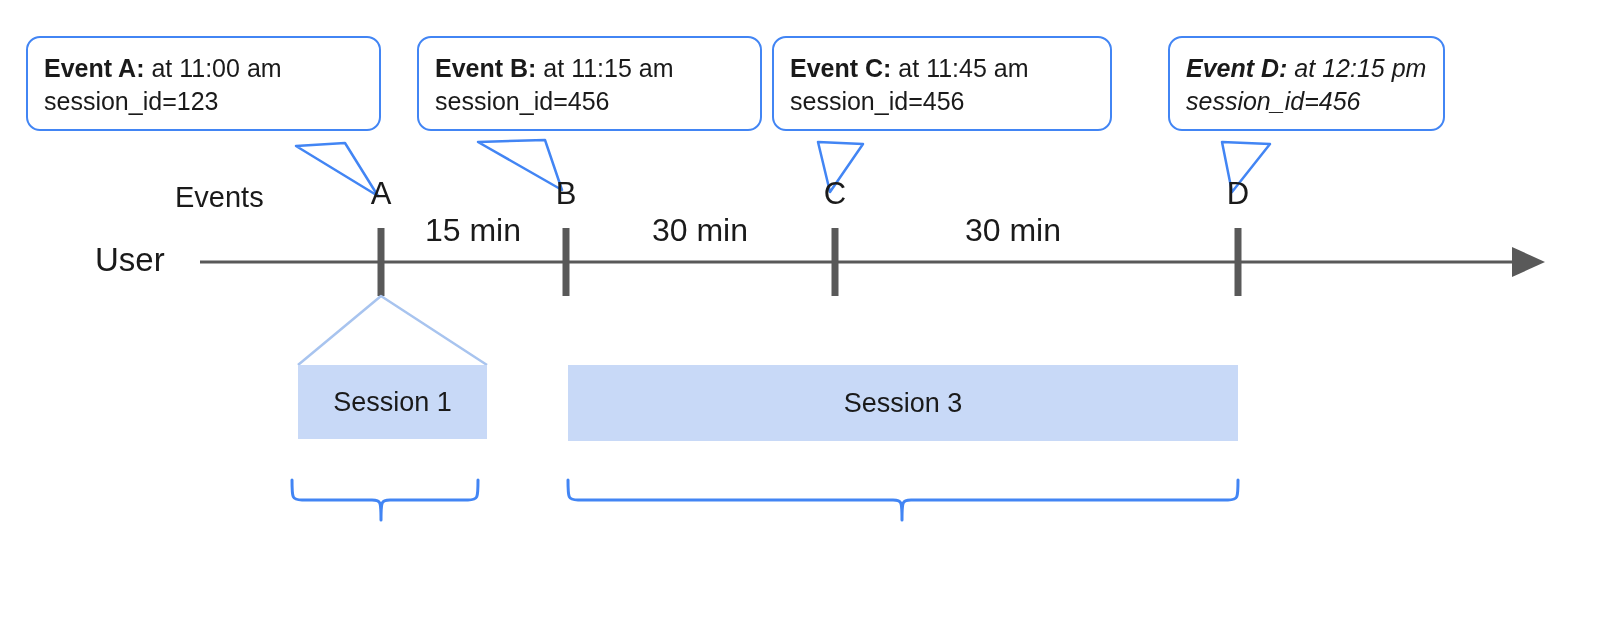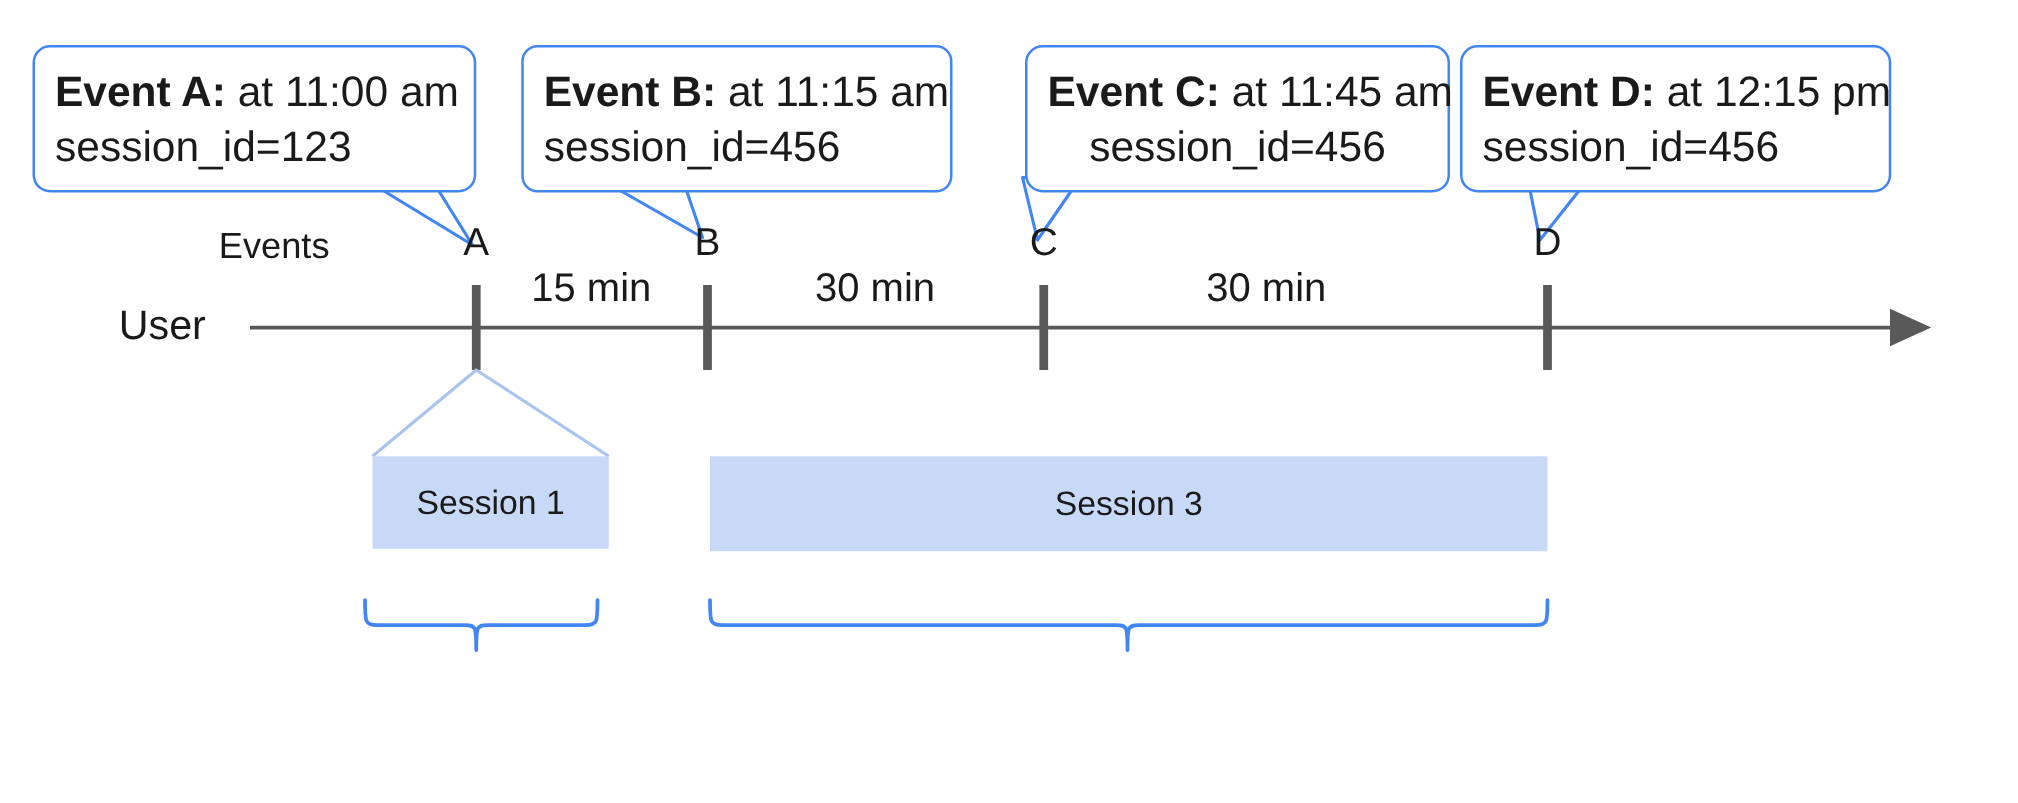--- a/index.html
+++ b/index.html
@@ -37,21 +37,21 @@
   .layer > * { pointer-events: auto; }
 
   
   .callout {
     position: absolute;
     box-sizing: border-box;
     background: #ffffff;
     border: 2px solid #4285f4;
     border-radius: 14px;
     padding: 14px 16px 12px 16px;
-    font-size: 34px;
+    font-size: 25px;
     line-height: 1.30;
     color: #1a1a1a;
     white-space: nowrap;
   }
   .callout .lead { font-weight: bold; }
   .callout .ln { display: block; }
 
   
   .axis-label {
     position: absolute;
@@ -145,31 +145,31 @@
              C 1238,500 1238,498 1238,480" fill="none" stroke="#4285f4" stroke-width="3" stroke-linecap="round" stroke-linejoin="round"></path>
   </svg>
 
   <div class="layer">
 
     <div class="callout" style="left:26px; top:36px; width:355px;">
       <span class="ln"><span class="lead">Event A:</span><span> at 11:00 am</span></span>
       <span class="ln">session_id=123</span>
     </div>
 
-    <div class="callout" style="left:417px; top:36px; width:345px;border-radius:13px;">
+    <div class="callout" style="left:417px; top:36px; width:345px;">
       <span class="ln"><span class="lead">Event B:</span><span> at 11:15 am</span></span>
       <span class="ln">session_id=456</span>
     </div>
 
-    <div class="callout" style="left:820px; top:36px; width:340px;text-align:center;">
+    <div class="callout" style="left:772px; top:36px; width:340px;">
       <span class="ln"><span class="lead">Event C:</span><span> at 11:45 am</span></span>
       <span class="ln">session_id=456</span>
     </div>
 
-    <div class="callout" style="left:1168px; top:36px; width:345px;">
+    <div class="callout" style="left:1168px; top:36px; width:277px;font-style:italic;">
       <span class="ln"><span class="lead">Event D:</span><span> at 12:15 pm</span></span>
       <span class="ln">session_id=456</span>
     </div>
 
     <div class="events-label" style="left:175px; top:181px;">Events</div>
 
     <div class="axis-label" style="left:95px; top:241px;">User</div>
 
     <div class="marker-label" style="left:356px; top:176px; width:50px;">A</div>
     <div class="marker-label" style="left:541px; top:176px; width:50px;">B</div>

